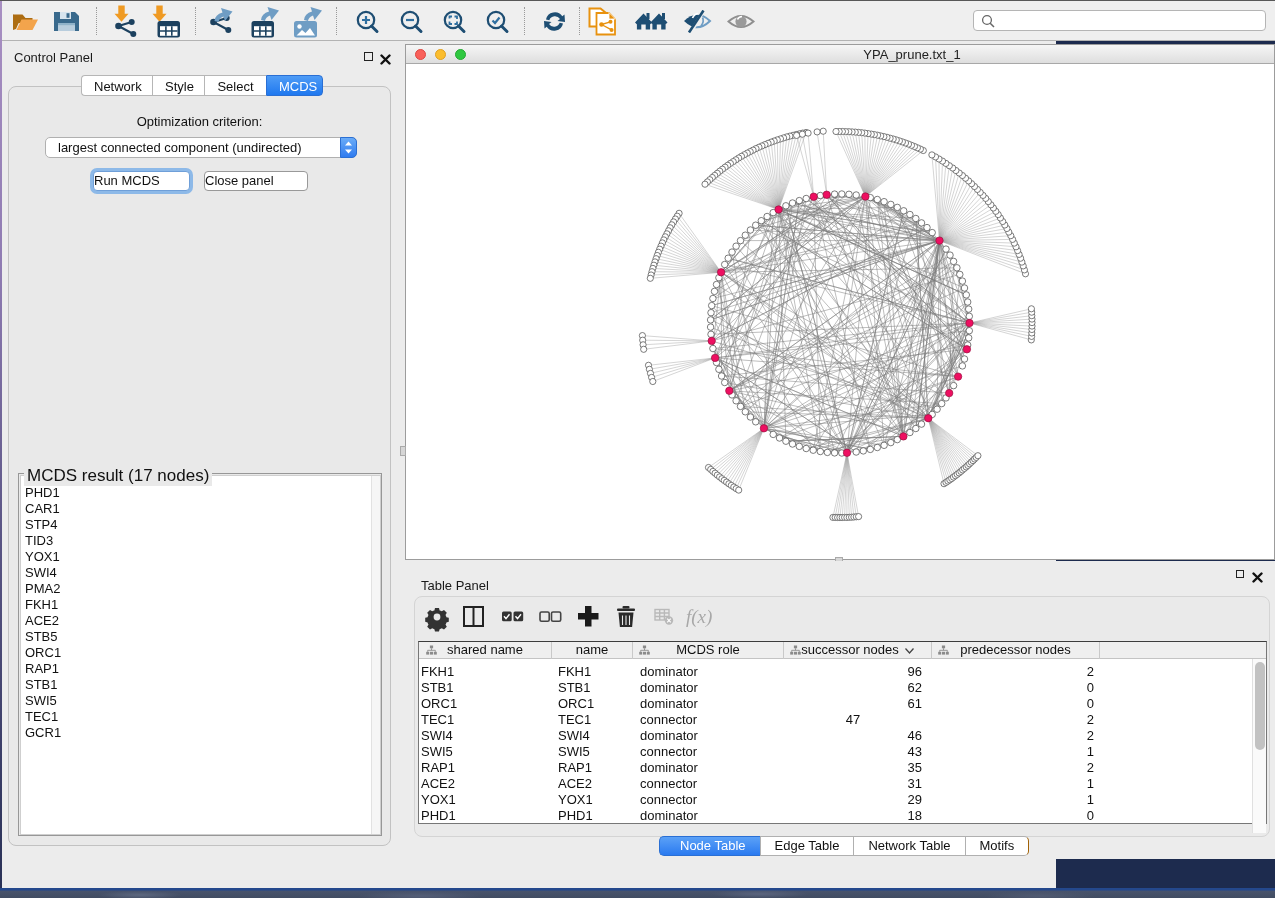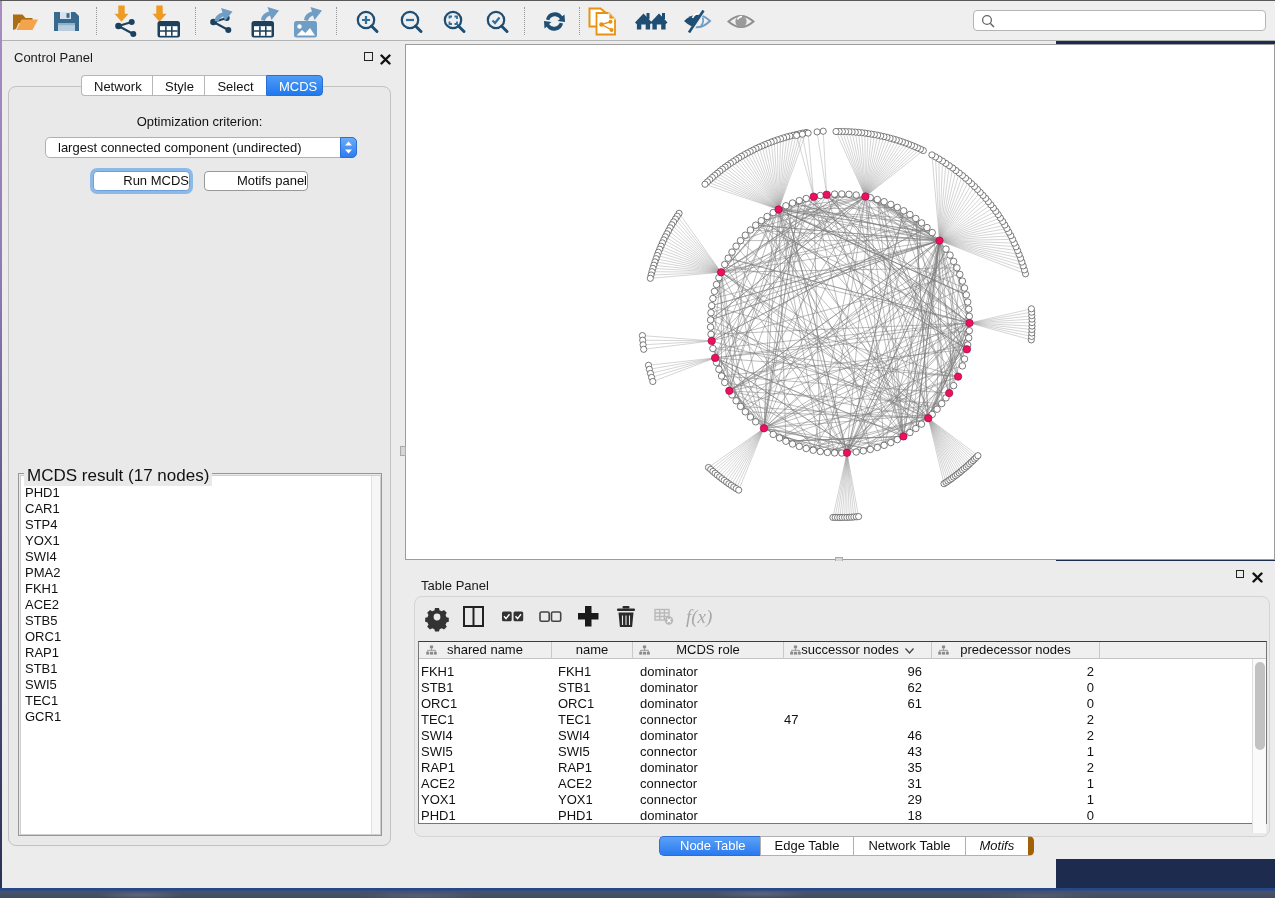--- a/index.html
+++ b/index.html
@@ -19,21 +19,21 @@
 .cp-title { position:absolute; left:12px; top:8px; font-size:13px; color:#1a1a1a; }
 .cp-frame { position:absolute; left:6px; top:44px; width:383px; height:760px; border:1px solid #c2c2c2; border-radius:8px; background:#e9e9e9; }
 .tabs { position:absolute; left:79px; top:33px; height:21px; display:flex; z-index:3; }
 .tab { font-size:13px; color:#111; background:#fff; border:1px solid #b6b6b6; border-right:none; padding:2px 12px 0; line-height:17px; text-align:center; }
 .tab.first { border-radius:4px 0 0 4px; }
 .tab.last { border-radius:0 4px 4px 0; border-right:1px solid #b6b6b6; }
 .tab.sel { background:linear-gradient(#4f9cf6,#1f78ef); color:#fff; border-color:#2a6fd4; }
 .opt-label { position:absolute; left:0; top:72px; width:395px; text-align:center; font-size:13px; color:#111; }
 .dropdown { position:absolute; left:43px; top:95px; width:312px; height:21px; background:#fff; border:1px solid #b0b0b0; border-radius:5px; font-size:13px; line-height:19px; color:#111; padding-left:12px; }
 .dd-btn { position:absolute; right:-1px; top:-1px; width:17px; height:21px; background:linear-gradient(#6aacf8,#2f7bef); border-radius:0 5px 5px 0; border:1px solid #2a6fd4; }
-.btn { position:absolute; top:129px; height:20px; background:#fff; border:1px solid #999; border-radius:4px; font-size:13px; color:#111; text-align:right; line-height:18px; }
+.btn { position:absolute; top:129px; height:20px; background:#fff; border:1px solid #999; border-radius:4px; font-size:13px; color:#111; text-align:left; line-height:18px; }
 .btn.focus { box-shadow:0 0 0 3px #8db9e8; border-color:#6f9fd8; }
 .fieldset { position:absolute; left:16px; top:431px; width:364px; height:363px; border:1px solid #979797; }
 .legend { position:absolute; left:5px; top:-8px; background:#e9e9e9; font-size:17px; color:#111; padding:0 3px; }
 .listbox { position:absolute; left:1px; top:1px; width:361px; height:360px; background:#fff; border:1px solid #cfcfcf; }
 .listbox .item { font-size:13px; color:#111; height:16px; line-height:16px; padding-left:4px; }
 .vscroll { position:absolute; right:0; top:0; width:9px; height:100%; background:#f6f6f6; border-left:1px solid #e2e2e2; }
 
 .net { position:absolute; left:403px; top:43px; width:870px; height:516px; background:#fff; border:1px solid #9c9c9c; }
 .net-title { position:absolute; left:0; top:0; width:100%; height:19px; background:linear-gradient(#f6f6f6,#dedede); border-bottom:1px solid #a8a8a8; }
 .light { position:absolute; top:3.5px; width:11px; height:11px; border-radius:50%; }
@@ -45,21 +45,21 @@
 .tp-frame { position:absolute; left:9px; top:35px; width:856px; height:241px; background:#eaeaea; border:1px solid #d4d4d4; border-radius:8px; }
 .tp-toolbar { position:absolute; left:14px; top:36px; width:842px; height:44px; }
 .tbl { position:absolute; left:13px; top:80px; width:849px; height:183px; background:#fff; border:1px solid #777; border-top:1px solid #3d3d3d; }
 .thead { position:absolute; left:0; top:0; width:100%; height:17px; background:#efefef; border-bottom:1px solid #c4c4c4; font-size:13px; color:#111; }
 .th { position:absolute; top:0; height:17px; border-right:1px solid #c9c9c9; text-align:center; line-height:16px; }
 .trow { position:absolute; width:100%; height:16px; font-size:13px; color:#111; }
 .td { position:absolute; top:0; height:16px; line-height:15px; }
 .tp-tabs { position:absolute; left:254px; top:275px; height:20px; display:flex; }
 .tp-tab { font-size:13px; color:#111; background:#fff; border:1px solid #b0b0b0; border-right:none; padding:0 14px; line-height:18px; }
 .tp-tab.first { border-radius:5px 0 0 5px;padding-left:20px; }
-.tp-tab.last { border-radius:0 5px 5px 0; border-right:6px solid #a16207;font-style:italic; }
+.tp-tab.last { border-radius:0 5px 5px 0; border-right:1px solid #a16207; }
 .tp-tab.sel { background:linear-gradient(#5ba1f7,#2a7af0); color:#fff; border-color:#2a6fd4; }
 
 .status { position:absolute; left:0; top:857px; width:1273px; height:30px; background:#ececec; border-top:1px solid #c6c6c6; }
 .memory { position:absolute; right:7px; top:9px; width:76px; height:19px; background:#f2f2f2; border:1px solid #9a9a9a; font-size:12px; color:#111; text-align:center; line-height:17px; }
 .listbtn { position:absolute; left:12px; top:8px; width:25px; height:19px; background:#f2f2f2; border:1px solid #a5a5a5; }
 </style>
 </head>
 <body>
 <div class="desk-left"></div>
 <div style="position:absolute;left:0;top:888px;width:1275px;height:10px;background:
@@ -201,46 +201,53 @@
       <div class="tab" style="width:62px;">Select</div>
       <div class="tab sel last" style="width:57px;">MCDS</div>
     </div>
     <div class="opt-label">Optimization criterion:</div>
     <div class="dropdown">largest connected component (undirected)
       <div class="dd-btn"><svg width="15" height="19" viewBox="0 0 15 19">
             <path d="M4 7.5 L7.5 3.5 L11 7.5 Z M4 11.5 L7.5 15.5 L11 11.5 Z" fill="#fff"></path>
           </svg></div>
     </div>
     <div class="btn focus" style="left:91px; width:97px;">Run MCDS</div>
-    <div class="btn" style="left:202px; width:104px;">Motifs panel</div>
+    <div class="btn" style="left:202px; width:104px;">Close panel</div>
     <div class="fieldset">
       <div class="listbox">
         <div style="padding-top:9px;">
             <div class="item">PHD1</div>
             <div class="item">CAR1</div>
             <div class="item">STP4</div>
+            <div class="item">TID3</div>
             <div class="item">YOX1</div>
             <div class="item">SWI4</div>
             <div class="item">PMA2</div>
             <div class="item">FKH1</div>
             <div class="item">ACE2</div>
             <div class="item">STB5</div>
             <div class="item">ORC1</div>
             <div class="item">RAP1</div>
             <div class="item">STB1</div>
             <div class="item">SWI5</div>
             <div class="item">TEC1</div>
             <div class="item">GCR1</div>
           </div>
         <div class="vscroll"></div>
       </div>
       <div class="legend">MCDS result (17 nodes)</div>
     </div>
   </div>
   <div class="net">
+    <div class="net-title">
+      <div class="light" style="left:9px; background:#f9605a; border:0.5px solid #dd4742;"></div>
+      <div class="light" style="left:29px; background:#fbbd2e; border:0.5px solid #dfa023;"></div>
+      <div class="light" style="left:49px; background:#2fc840; border:0.5px solid #25a833;"></div>
+      <div class="net-name">YPA_prune.txt_1</div>
+    </div>
     <div class="canvas"><svg width="868" height="495" viewBox="0 0 868 495">
           <g stroke="#a0a0a0" stroke-width="0.45">
             <line x1="372.6" y1="144.5" x2="400.0" y2="67.5"></line>
             <line x1="372.6" y1="144.5" x2="396.7" y2="68.1"></line>
             <line x1="372.6" y1="144.5" x2="393.5" y2="68.8"></line>
             <line x1="372.6" y1="144.5" x2="390.3" y2="69.5"></line>
             <line x1="372.6" y1="144.5" x2="387.1" y2="70.3"></line>
             <line x1="372.6" y1="144.5" x2="383.9" y2="71.1"></line>
             <line x1="372.6" y1="144.5" x2="380.8" y2="71.9"></line>
             <line x1="372.6" y1="144.5" x2="377.6" y2="72.9"></line>
@@ -1170,21 +1177,21 @@
           <div class="td" style="left:2px;">ORC1</div>
           <div class="td" style="left:139px;">ORC1</div>
           <div class="td" style="left:221px;">dominator</div>
           <div class="td" style="left:365px;width:138px;text-align:right;">61</div>
           <div class="td" style="left:513px;width:162px;text-align:right;">0</div>
         </div>
         <div class="trow" style="top:70px;">
           <div class="td" style="left:2px;">TEC1</div>
           <div class="td" style="left:139px;">TEC1</div>
           <div class="td" style="left:221px;">connector</div>
-          <div class="td" style="left:365px;width:138px;text-align:left;">47</div>
+          <div class="td" style="left:365px;width:138px;text-align:center;">47</div>
           <div class="td" style="left:513px;width:162px;text-align:right;">2</div>
         </div>
         <div class="trow" style="top:86px;">
           <div class="td" style="left:2px;">SWI4</div>
           <div class="td" style="left:139px;">SWI4</div>
           <div class="td" style="left:221px;">dominator</div>
           <div class="td" style="left:365px;width:138px;text-align:right;">46</div>
           <div class="td" style="left:513px;width:162px;text-align:right;">2</div>
         </div>
         <div class="trow" style="top:102px;">

